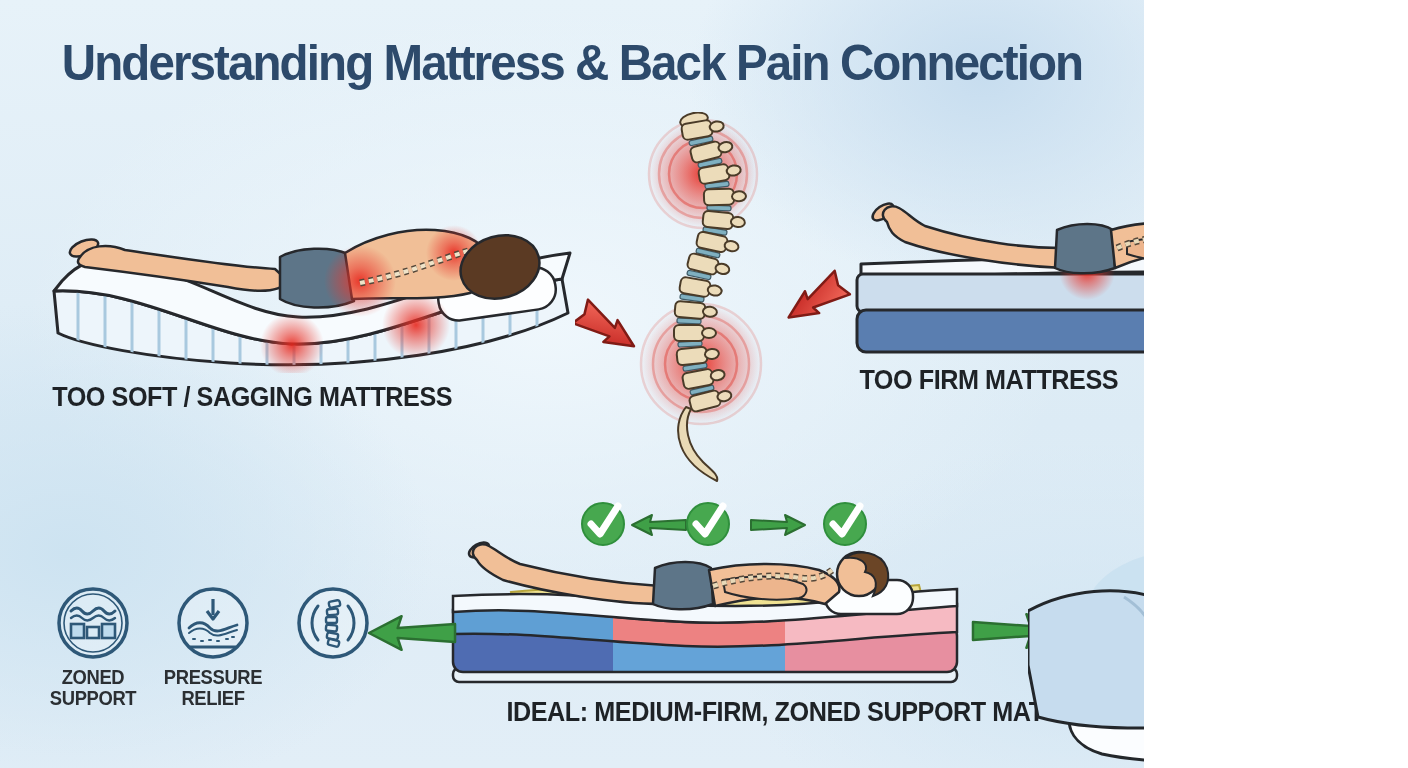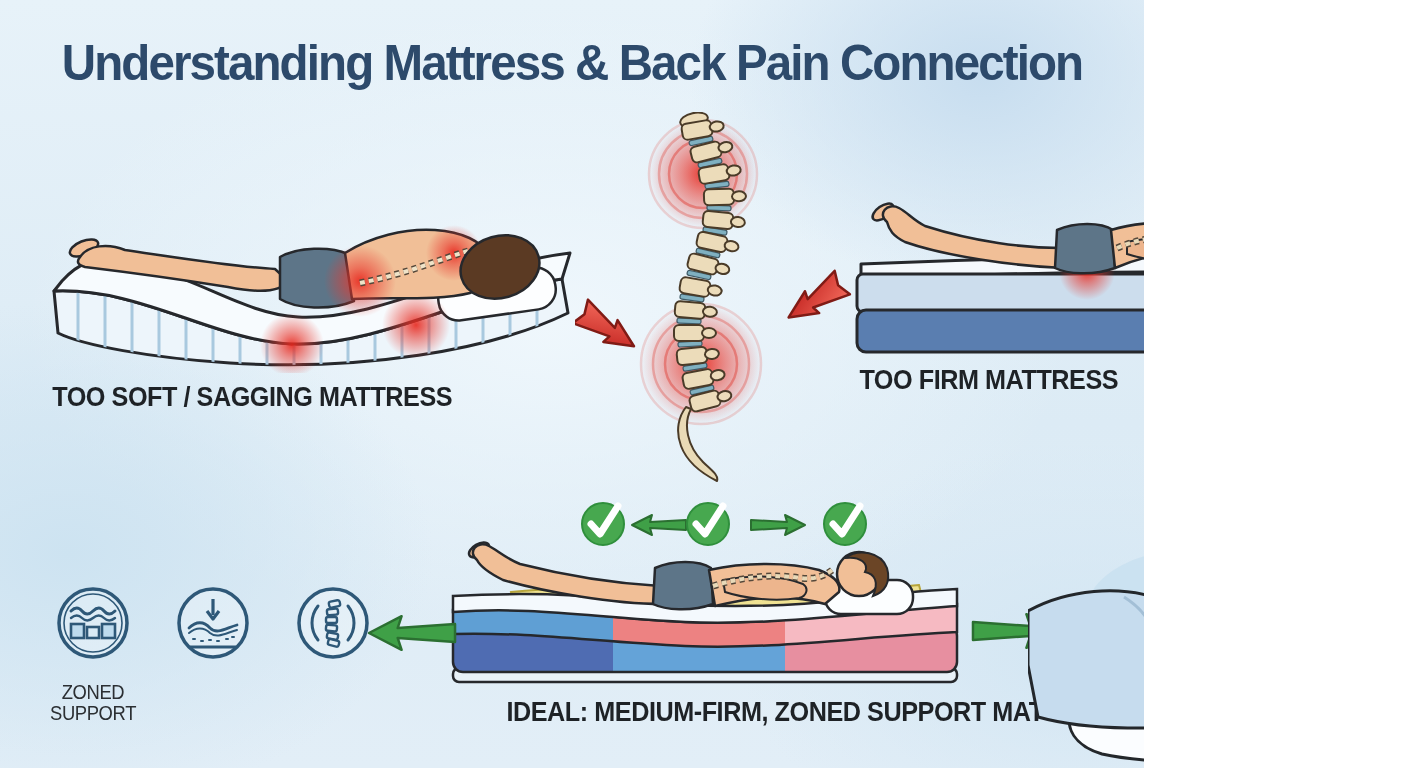--- a/index.html
+++ b/index.html
@@ -22,21 +22,21 @@
   .scene{position:absolute;}
   .scene-label{
     margin-top:8px;text-align:left;font-weight:700;font-size:28px;
     letter-spacing:-.5px;color:var(--label,#1e2226);white-space:nowrap;
   }
   .scene-label>span{display:inline-block;transform:scaleX(.9);}
   .features{position:absolute;left:36px;top:584px;display:flex;gap:6px;}
   .feature{width:114px;text-align:center;}
   .feature svg{display:block;margin:0 auto;}
   .feature-label{
-    margin-top:20px;font-weight:400;font-size:20px;line-height:1.06;
+    margin-top:5px;font-weight:700;font-size:20px;line-height:1.06;
     letter-spacing:-.4px;color:#2b2f33;
   }
   .feature-label span{display:block;transform:scaleX(.92);}
   .icon-stroke{stroke:var(--icon-navy,#2e5878);}
   svg{display:block;}
 </style>
 </head>
 <body>
 
 <div id="stage">
@@ -332,20 +332,24 @@
         <g class="icon-stroke" stroke-width="2" stroke-linecap="round">
           <line x1="19" y1="55" x2="21" y2="55"></line>
             <line x1="27" y1="57" x2="29" y2="57"></line>
           <line x1="35" y1="56" x2="37" y2="56"></line>
             <line x1="43" y1="57" x2="45" y2="57"></line>
           <line x1="52" y1="55" x2="54" y2="55"></line>
             <line x1="58" y1="53" x2="60" y2="53"></line>
         </g>
         <line x1="16" y1="63" x2="62" y2="63" class="icon-stroke" stroke-width="3"></line>
       </svg>
+      <div class="feature-label">
+        <span>PRESSURE</span>
+          <span>RELIEF</span>
+      </div>
     </div>
 
     <div class="feature">
       <svg width="78" height="78" viewBox="0 0 78 78">
         <circle cx="39" cy="39" r="34" fill="rgba(255,255,255,.25)" class="icon-stroke" stroke-width="3.5"></circle>
         <path d="M24,22 C16,32 16,46 24,56" fill="none" class="icon-stroke" stroke-width="3" stroke-linecap="round"></path>
         <path d="M54,22 C62,32 62,46 54,56" fill="none" class="icon-stroke" stroke-width="3" stroke-linecap="round"></path>
         <g fill="none" class="icon-stroke" stroke-width="2.4" stroke-linejoin="round">
           <rect x="35" y="17" width="11" height="6" rx="2" transform="rotate(-12 40 20)"></rect>
           <rect x="33" y="25" width="11" height="6" rx="2" transform="rotate(-5 38 28)"></rect>

